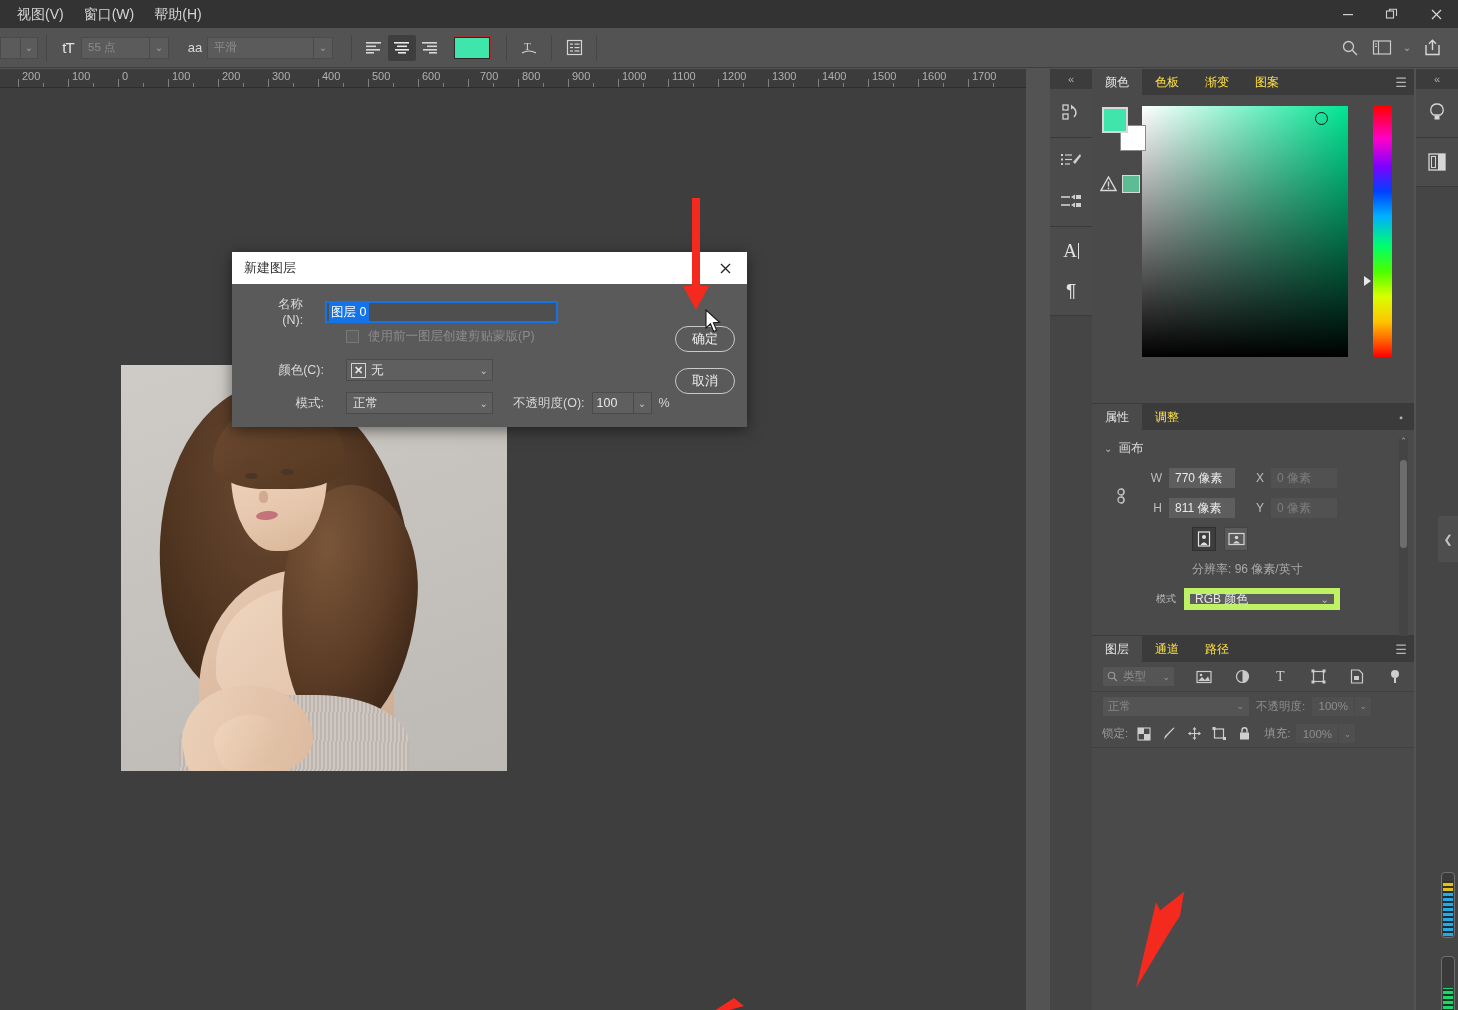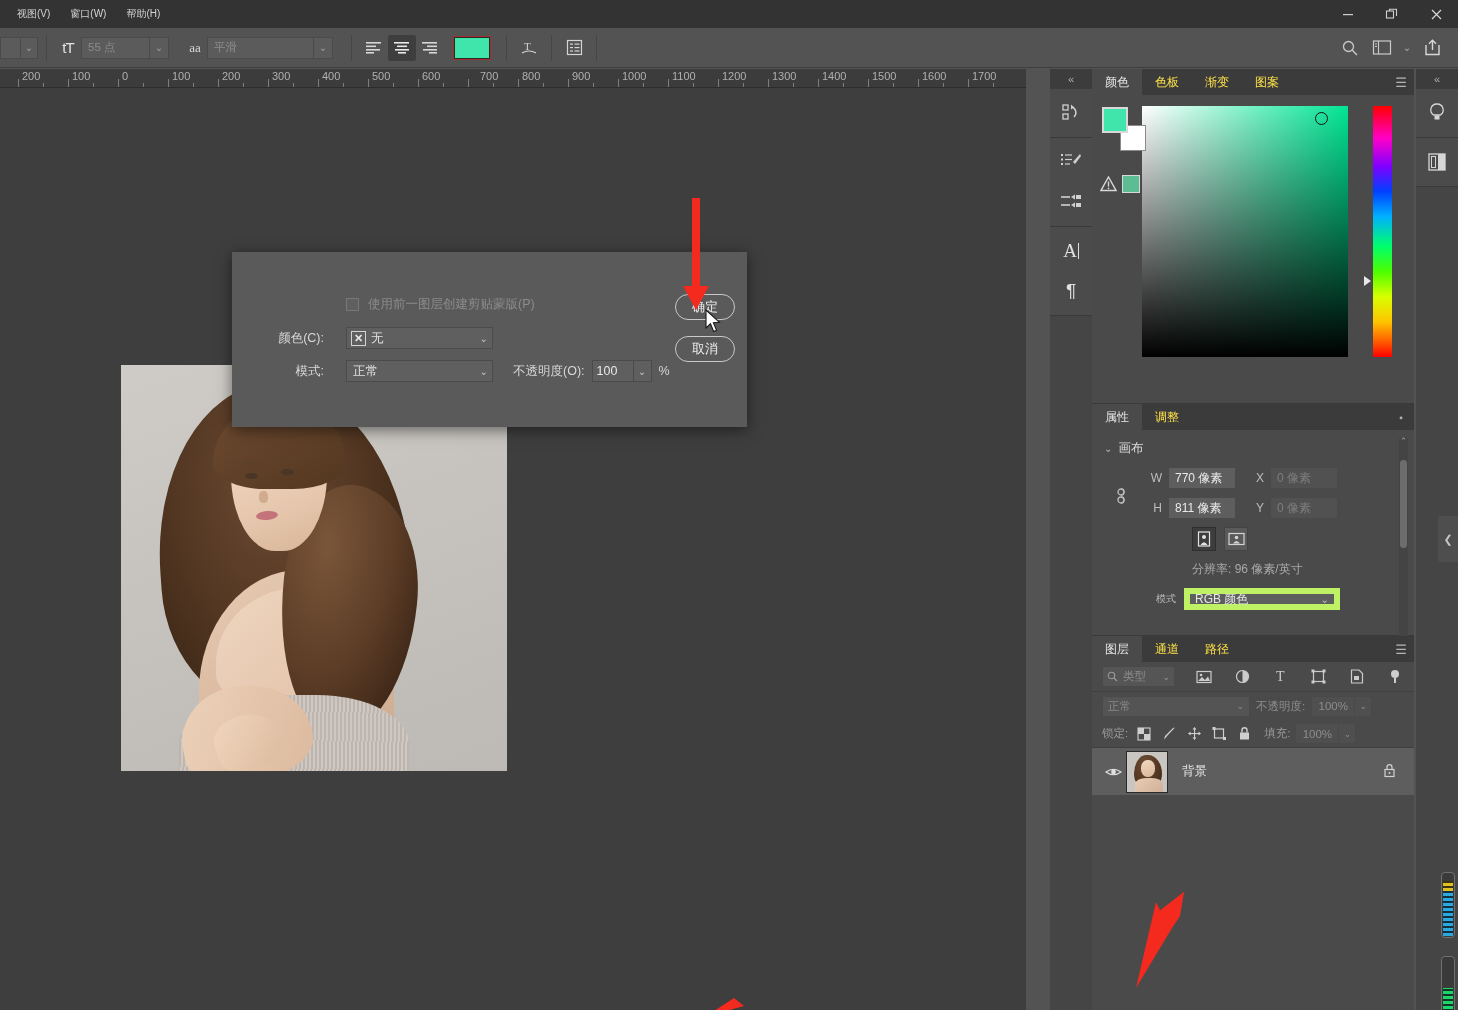--- a/index.html
+++ b/index.html
@@ -15,21 +15,21 @@
   #app { position: relative; width: 1458px; height: 1010px; }
 
   
   .titlebar {
     position: absolute; left: 0; top: 0; width: 1458px; height: 28px;
     background: #333333;
     display: flex; align-items: center;
   }
   .menuitems { display: flex; align-items: center; padding-left: 8px; gap: 2px; }
   .menuitem {
-    font-size: 10px; color: #d4d4d4; padding: 4px 9px; line-height: 14px;
+    font-size: 14px; color: #d4d4d4; padding: 4px 9px; line-height: 14px;
     white-space: nowrap; cursor: default;
   }
   .winctrls { position: absolute; right: 0; top: 0; display: flex; height: 28px; }
   .winbtn {
     width: 44px; height: 28px; display: flex; align-items: center; justify-content: center;
     color: #cfcfcf;
   }
 
   
   .optionsbar {
@@ -471,21 +471,21 @@
     </div>
     <div class="ob-sep"></div>
     <div class="iconbtn" style="width:26px;">
       <span style="font-size:15px;color:#e2e2e2;letter-spacing:-1px;">tT</span>
     </div>
     <div class="combo-split" style="width:88px;">
       <div class="fld" style="flex:1;">55 点</div>
       <div class="arrowbtn">⌄</div>
     </div>
     <div style="width:14px;"></div>
-    <div class="iconbtn" style="width:24px;font-family:Liberation Serif, serif;">
+    <div class="iconbtn" style="width:24px;">
       <span style="font-size:13px;color:#d9d9d9;">aa</span>
     </div>
     <div class="combo-split" style="width:126px;">
       <div class="fld" style="flex:1;">平滑</div>
       <div class="arrowbtn">⌄</div>
     </div>
     <div class="ob-sep" style="margin-left:18px;"></div>
     <div class="iconbtn">
       <svg width="16" height="13" viewBox="0 0 16 13">
         <rect x="0" y="1" width="15" height="1.6" fill="#d6d6d6"></rect>
@@ -636,22 +636,36 @@
       <div class="eye r"></div>
       <div class="nose"></div>
       <div class="lips"></div>
       <div class="sweater"></div>
       <div class="arm"></div>
       <div class="hand"></div>
     </div>
   </div>
 
   <div class="dialog">
+    <div class="dlg-title">
+      <span class="dlg-title-text">新建图层</span>
+      <div class="dlg-close">
+        <svg width="13" height="13" viewBox="0 0 13 13">
+          <path d="M2 2 L11 11 M11 2 L2 11" stroke="#222" stroke-width="1.3" fill="none"></path>
+        </svg>
+      </div>
+    </div>
     <div class="dlg-body">
 
+      <div class="row" style="left:26px; top:12px; width:300px;">
+        <span class="dlg-label" style="width:66px;text-align:right;">名称(N):</span>
+        <div class="name-input" style="margin-left:22px;">
+          <span class="name-sel">图层 0</span>
+        </div>
+      </div>
 
       <div class="row" style="left:114px; top:44px;">
         <div class="cb"></div>
         <span class="dlg-label dim" style="margin-left:9px;">使用前一图层创建剪贴蒙版(P)</span>
       </div>
 
       <div class="row" style="left:26px; top:75px;">
         <span class="dlg-label" style="width:66px;text-align:right;">颜色(C):</span>
         <div class="dlg-combo" style="margin-left:22px;width:147px;">
           <span class="noclr-box">✕</span>
@@ -945,41 +959,20 @@
         </div>
         <span class="lock-lbl" style="margin-left:6px;">填充:</span>
         <div style="display:flex;">
           <div class="op-fld">
             <span>100%</span>
           </div>
           <div class="op-arrow">⌄</div>
         </div>
       </div>
 
-      <div class="layer-row">
-        <div class="eye-i">
-          <svg width="17" height="12" viewBox="0 0 17 12">
-            <path d="M1 6 Q8.5 0.5 16 6 Q8.5 11.5 1 6 Z" fill="none" stroke="#e0e0e0" stroke-width="1.2"></path>
-            <circle cx="8.5" cy="6" r="2.4" fill="#e0e0e0"></circle>
-          </svg>
-        </div>
-        <div class="layer-thumb">
-          <div class="lt-hair"></div>
-          <div class="lt-body"></div>
-          <div class="lt-face"></div>
-        </div>
-        <span class="layer-name">背景</span>
-        <span class="layer-lock">
-          <svg width="13" height="15" viewBox="0 0 13 15">
-            <rect x="2" y="6.5" width="9" height="7" fill="none" stroke="#d2d2d2" stroke-width="1.2"></rect>
-            <path d="M4 6.5 V4.2 A2.5 2.5 0 0 1 9 4.2 V6.5" fill="none" stroke="#d2d2d2" stroke-width="1.2"></path>
-            <circle cx="6.5" cy="10" r="1" fill="#d2d2d2"></circle>
-          </svg>
-        </span>
-      </div>
       <div class="lp-rest"></div>
     </div>
   </div>
 
   <div class="edgestrip">
     <div class="strip-collapse">«</div>
     <div class="strip-group">
       <div class="strip-icon">
         <svg width="18" height="22" viewBox="0 0 18 22">
           <path d="M9 2 A6 6 0 0 1 12.5 13 H5.5 A6 6 0 0 1 9 2 Z" fill="none" stroke="#d6d6d6" stroke-width="1.3"></path>

